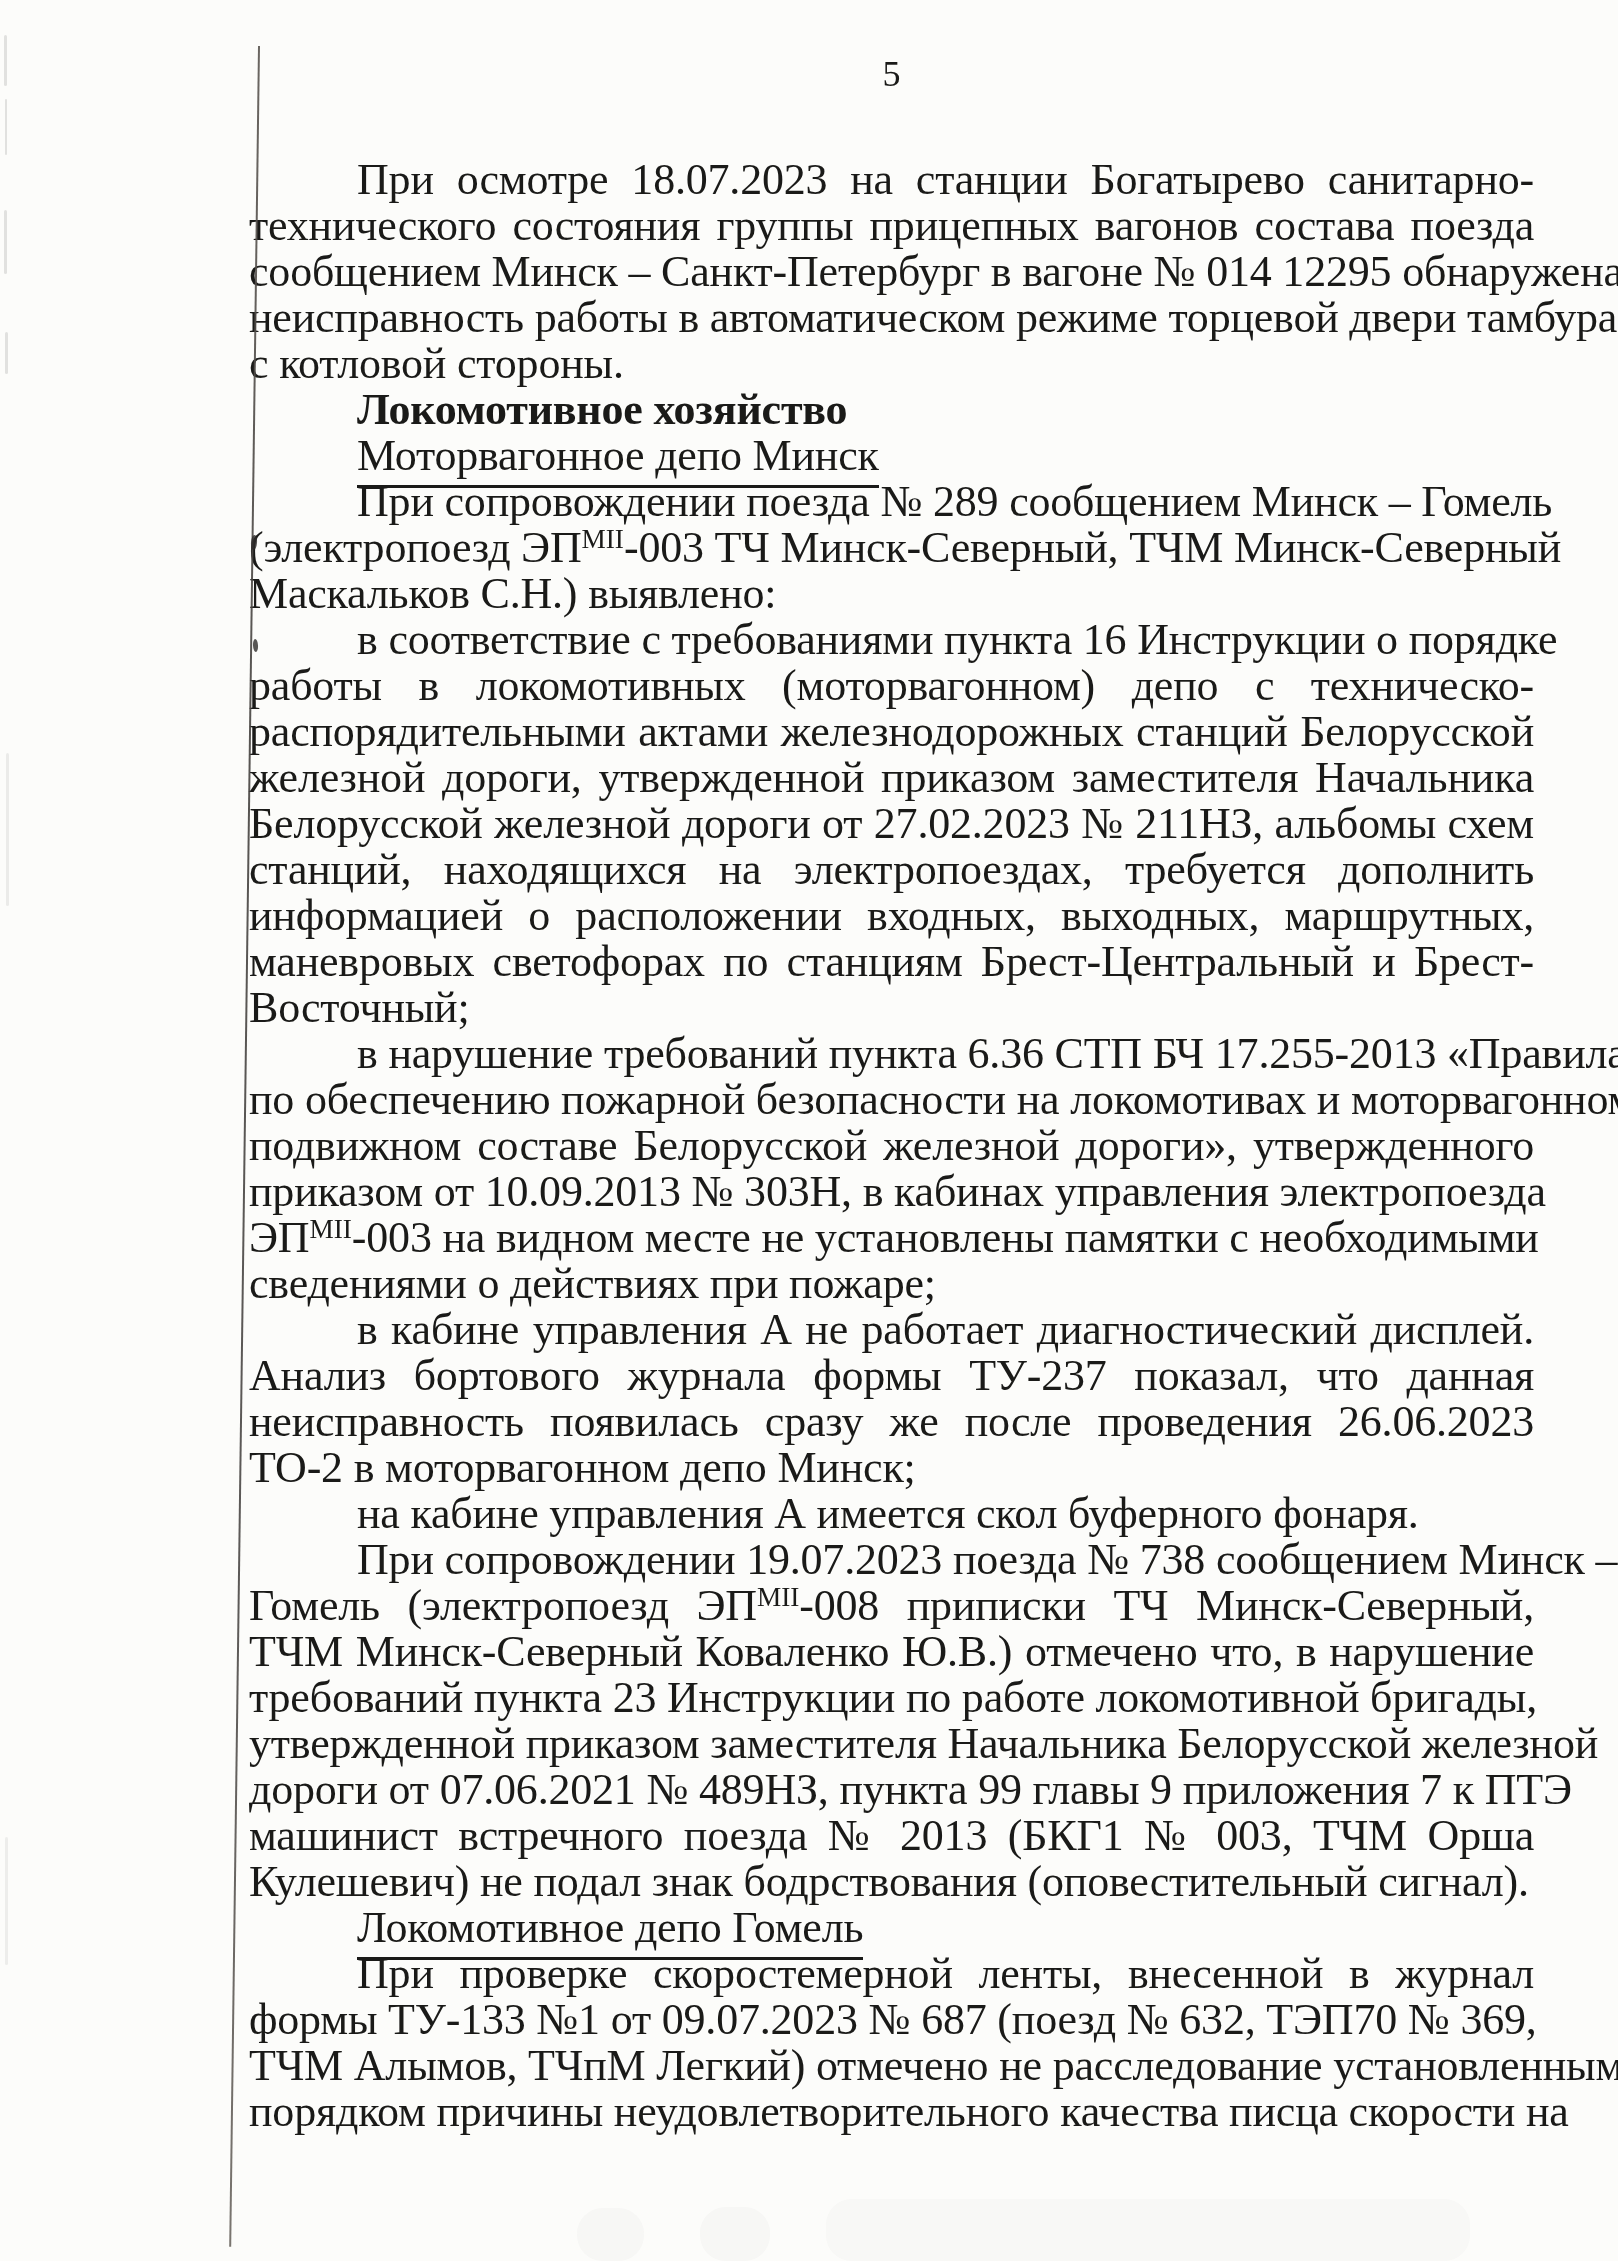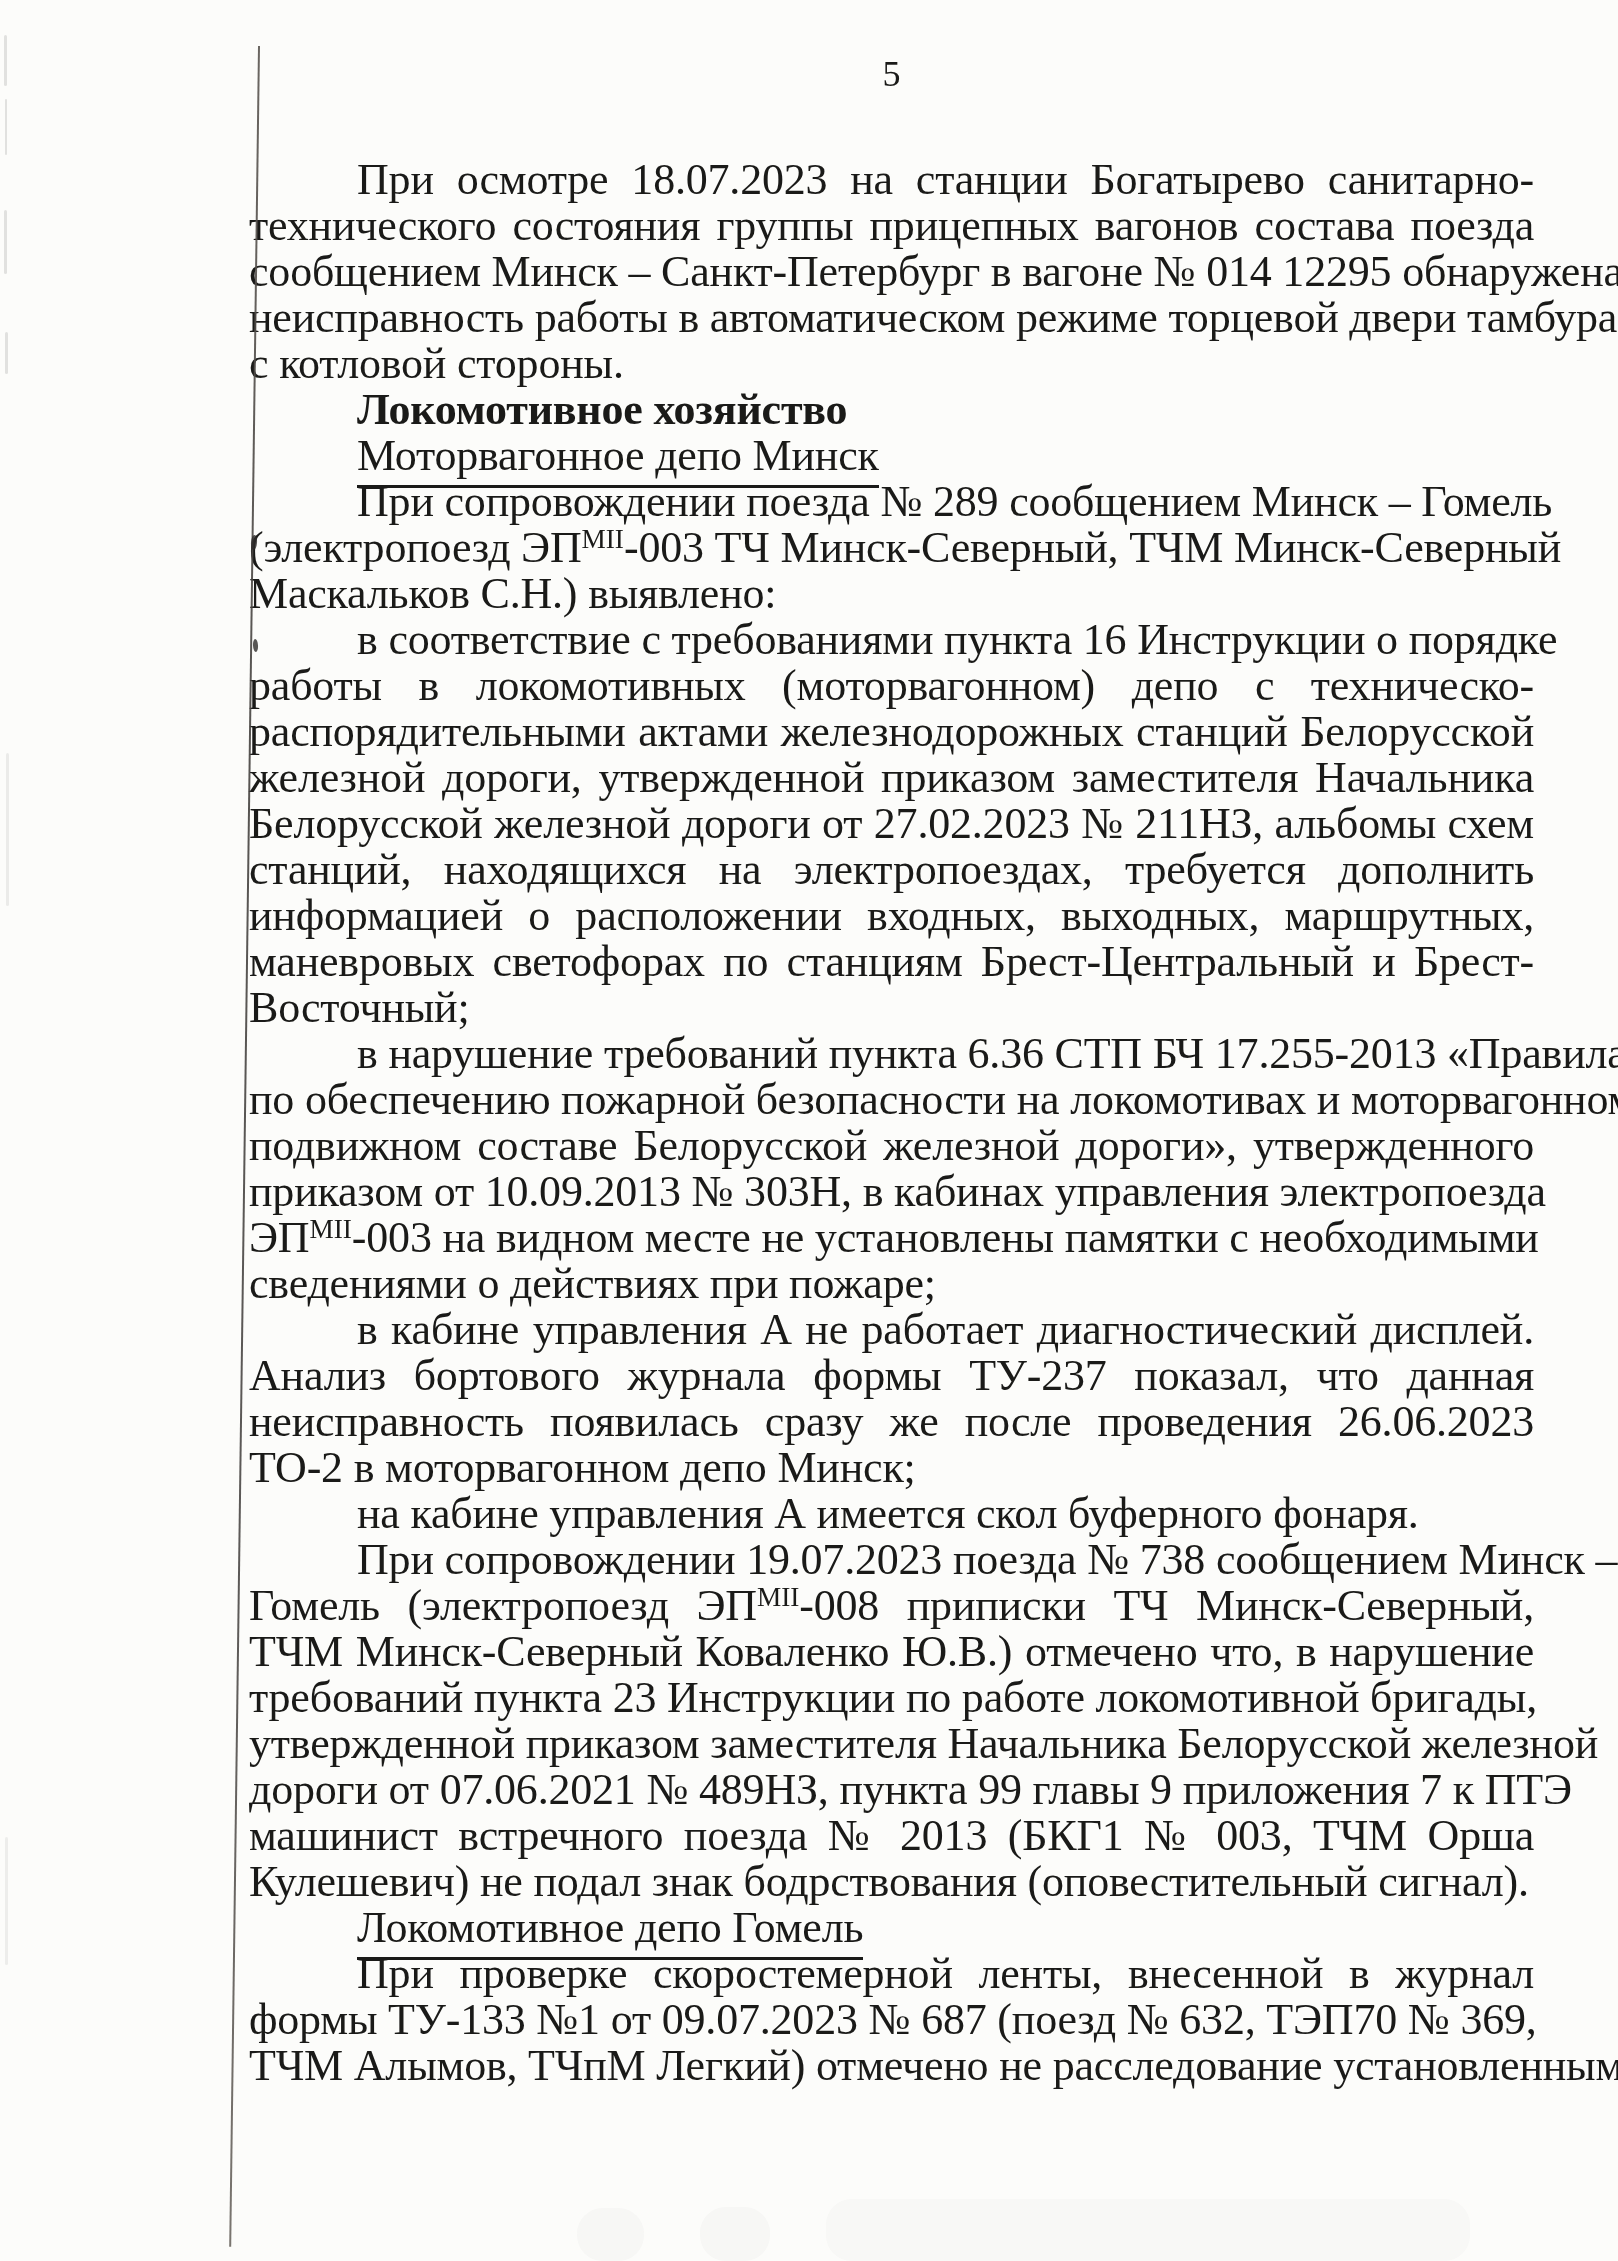--- a/index.html
+++ b/index.html
@@ -105,20 +105,21 @@
       <div class="line">ТЧМ Минск-Северный Коваленко Ю.В.) отмечено что, в нарушение</div>
       <div class="line">требований пункта 23 Инструкции по работе локомотивной бригады,</div>
       <div class="line">утвержденной приказом заместителя Начальника Белорусской железной</div>
       <div class="line">дороги от 07.06.2021 № 489НЗ, пункта 99 главы 9 приложения 7 к ПТЭ</div>
       <div class="line">машинист встречного поезда № 2013 (БКГ1 № 003, ТЧМ Орша</div>
       <div class="line last">Кулешевич) не подал знак бодрствования (оповестительный сигнал).</div>
       <div class="line h hu"><span class="ht">Локомотивное депо Гомель</span></div>
       <div class="line first">При проверке скоростемерной ленты, внесенной в журнал</div>
       <div class="line">формы ТУ-133 №1 от 09.07.2023 № 687 (поезд № 632, ТЭП70 № 369,</div>
       <div class="line">ТЧМ Алымов, ТЧпМ Легкий) отмечено не расследование установленным</div>
+      <div class="line">порядком причины неудовлетворительного качества писца скорости на</div>
     </div>
 
   <div class="fold"></div>
   <div class="blot blot1"></div>
   <div class="blot blot2"></div>
   <div class="smudge sm1"></div>
   <div class="smudge sm2"></div>
   <div class="smudge sm3"></div>
   <div class="smudge sm4"></div>
   <div class="smudge sm5"></div>

